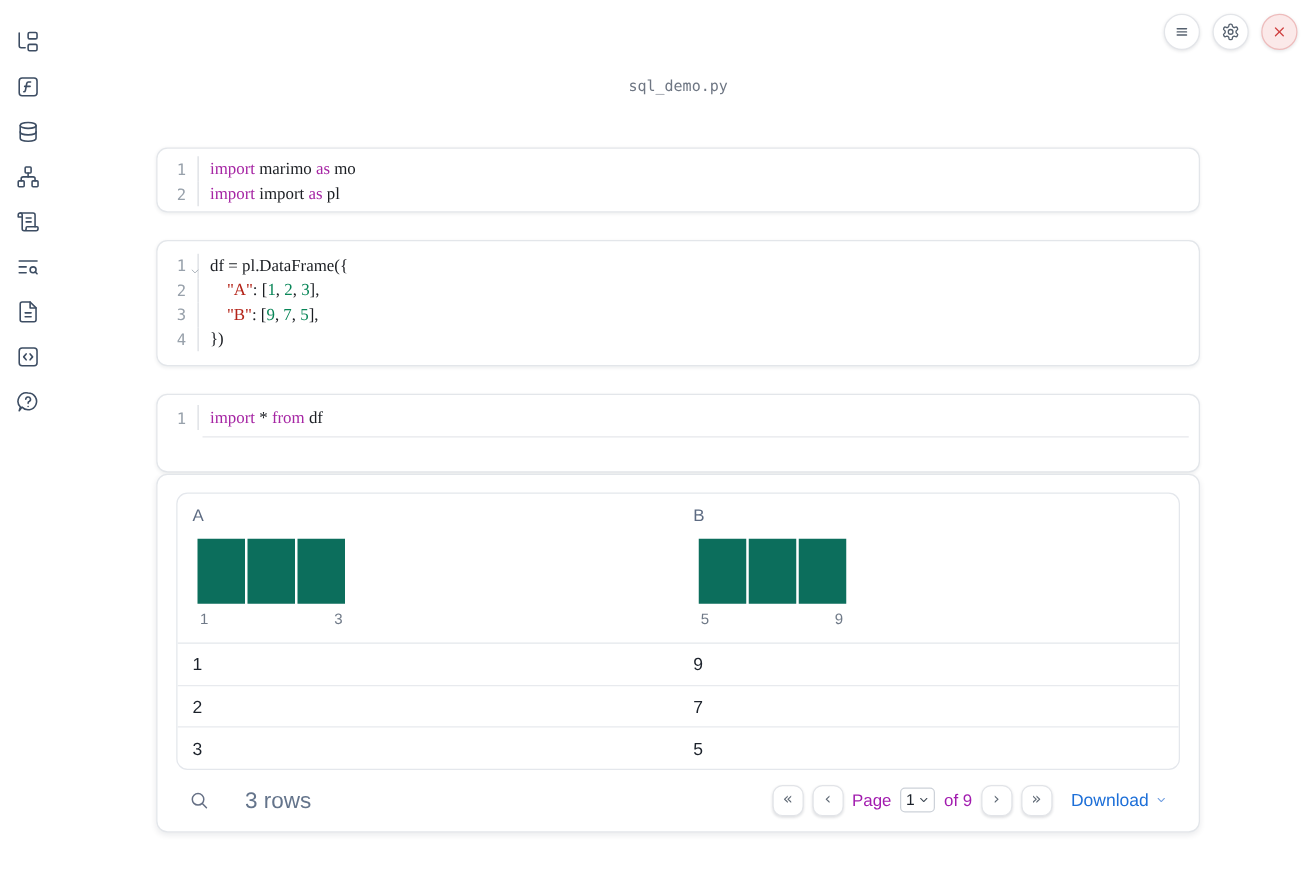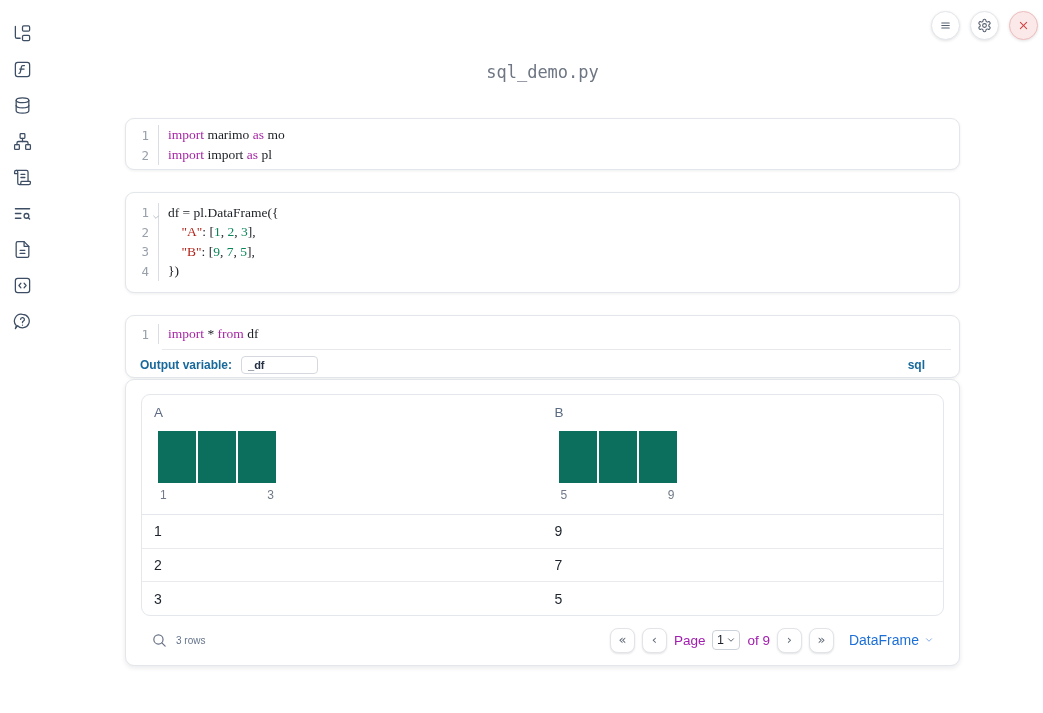--- a/index.html
+++ b/index.html
@@ -12,21 +12,21 @@
   .side-btn svg { width:19px; height:19px; stroke:#3d4d63; stroke-width:1.6; fill:none; stroke-linecap:round; stroke-linejoin:round; }
 
   
   .topbar { position:absolute; top:11px; right:5px; display:flex; gap:10px; }
   .circle-btn { width:29px; height:29px; border-radius:50%; background:#fff; border:1px solid #e3e5e9; box-shadow:0 1px 3px rgba(16,24,40,.12); display:flex; align-items:center; justify-content:center; cursor:pointer; }
   .circle-btn svg { width:15px; height:15px; stroke:#55606e; stroke-width:1.7; fill:none; stroke-linecap:round; stroke-linejoin:round; }
   .circle-btn.close { background:#fbe9e9; border-color:#eebcbc; }
   .circle-btn.close svg { stroke:#d04444; }
 
   
-  .doc-title { position:absolute; top:62px; left:125px; width:835px; text-align:center; font-family:"DejaVu Sans Mono", monospace; font-size:17px; color:#6e7683; }
+  .doc-title { position:absolute; top:62px; left:125px; width:835px; text-align:center; font-family:"DejaVu Sans Mono", monospace; font-size:12px; color:#6e7683; }
 
   
   .cell { position:absolute; left:125px; width:835px; background:#fff; border:1px solid #e3e6ea; border-radius:9px; box-shadow:0 1px 3px rgba(16,24,40,.07); }
   .cell1 { top:118px; height:52px; padding:6px 0; }
   .cell2 { top:192px; height:101px; padding:10px 0; }
   .cell3 { top:315px; height:63px; }
 
   .code-line { display:flex; align-items:center; height:20px; font-family:"DejaVu Sans Mono", monospace; font-size:13.5px; color:#1b1e23; }
   .cell2 .code-line { height:19.5px; }
   .gutter { position:relative; width:33px; flex-shrink:0; text-align:right; padding-right:9px; font-size:12.5px; color:#98a1ab; border-right:1px solid #dadde2; align-self:stretch; display:flex; align-items:center; justify-content:flex-end; }
@@ -58,21 +58,21 @@
   .tbody { display:flex; flex-direction:column; height:100px; }
   .tr { flex:1; display:flex; align-items:center; border-bottom:1px solid #e8eaee; font-size:14px; color:#1c222b; }
   .tr:last-child { border-bottom:none; }
   .td { width:50%; padding-left:12px; }
 
   
   .table-footer { position:absolute; left:25px; right:25px; top:236px; height:48px; display:flex; align-items:center; justify-content:space-between; }
   .footer-left { display:flex; align-items:center; }
   .search-btn { border:none; background:transparent; cursor:pointer; display:flex; align-items:center; }
   .search-btn svg { width:17px; height:17px; stroke:#667085; stroke-width:1.7; fill:none; stroke-linecap:round; }
-  .rows-count { margin-left:8px; font-size:10px; color:#64748b; }
+  .rows-count { margin-left:28px; font-size:18px; color:#64748b; }
   .footer-right { display:flex; align-items:center; gap:7px; }
   .pg-btn { width:25px; height:25px; border:1px solid #e2e4e8; border-radius:8px; background:#fff; box-shadow:0 1px 2px rgba(16,24,40,.12); color:#606a76; font-size:13px; line-height:1; display:flex; align-items:center; justify-content:center; cursor:pointer; font-family:"DejaVu Sans", sans-serif; padding-bottom:2px; }
   .page-label, .page-of { font-size:13.5px; color:#a21caf; }
   .page-select { height:20px; min-width:28px; border:1px solid #cdd2d9; border-radius:4px; background:#fff; display:flex; align-items:center; justify-content:center; gap:2px; padding:0 3px; cursor:pointer; }
   .page-select span { font-size:12.5px; color:#1c222b; }
   .page-select svg, .download-link svg { width:10px; height:10px; stroke-width:2; fill:none; stroke-linecap:round; stroke-linejoin:round; }
   .page-select svg { stroke:#3a4450; }
   .download-link { display:flex; align-items:center; gap:5px; border:none; background:transparent; color:#1d6fd8; font-size:14px; cursor:pointer; margin-left:8px; font-family:"Liberation Sans", sans-serif; }
   .download-link svg { stroke:#6d9ce0; }
 </style>
@@ -212,27 +212,20 @@
     </div>
   </div>
 
   <div class="cell cell3">
     <div class="sql-code-area">
       <div class="code-line">
         <div class="gutter">1</div>
         <div class="code-text"><span class="tok-kw">import</span><span> * </span><span class="tok-kw">from</span><span> df</span></div>
       </div>
       <div class="sql-divider"></div>
-    </div>
-    <div class="outvar-row">
-      <div class="outvar-left">
-        <span class="outvar-label">Output variable:</span>
-        <input class="outvar-input" type="text" value="_df" style="">
-      </div>
-      <span class="lang-badge">sql</span>
     </div>
   </div>
 
   <div class="output-card">
     <div class="table-card">
       <div class="thead">
         <div class="th">
           <div class="th-label">A</div>
           <div class="hist">
             <div class="bars">
@@ -302,21 +295,21 @@
             </svg>
         </div>
         <span class="page-of">of 9</span>
         <button class="pg-btn">
             <span>›</span>
           </button>
         <button class="pg-btn">
             <span>»</span>
           </button>
         <button class="download-link">
-          <span>DataFrame</span>
+          <span>Download</span>
           <svg viewBox="0 0 24 24">
               <path d="m6 9 6 6 6-6"></path>
             </svg>
         </button>
       </div>
     </div>
   </div>
 
 </div>
 

